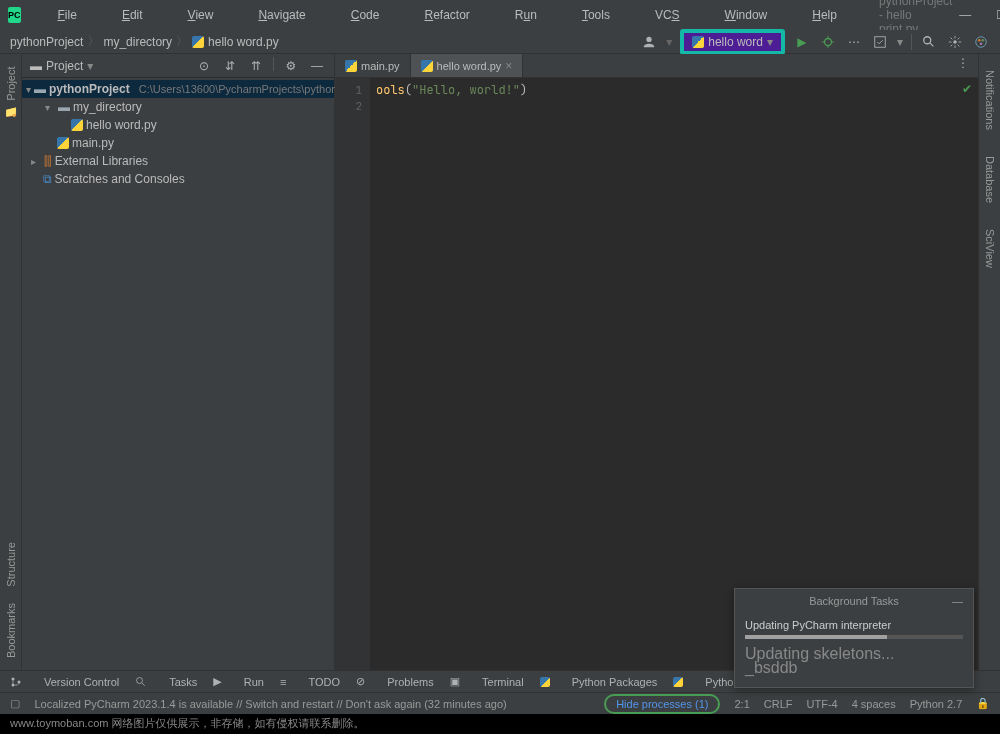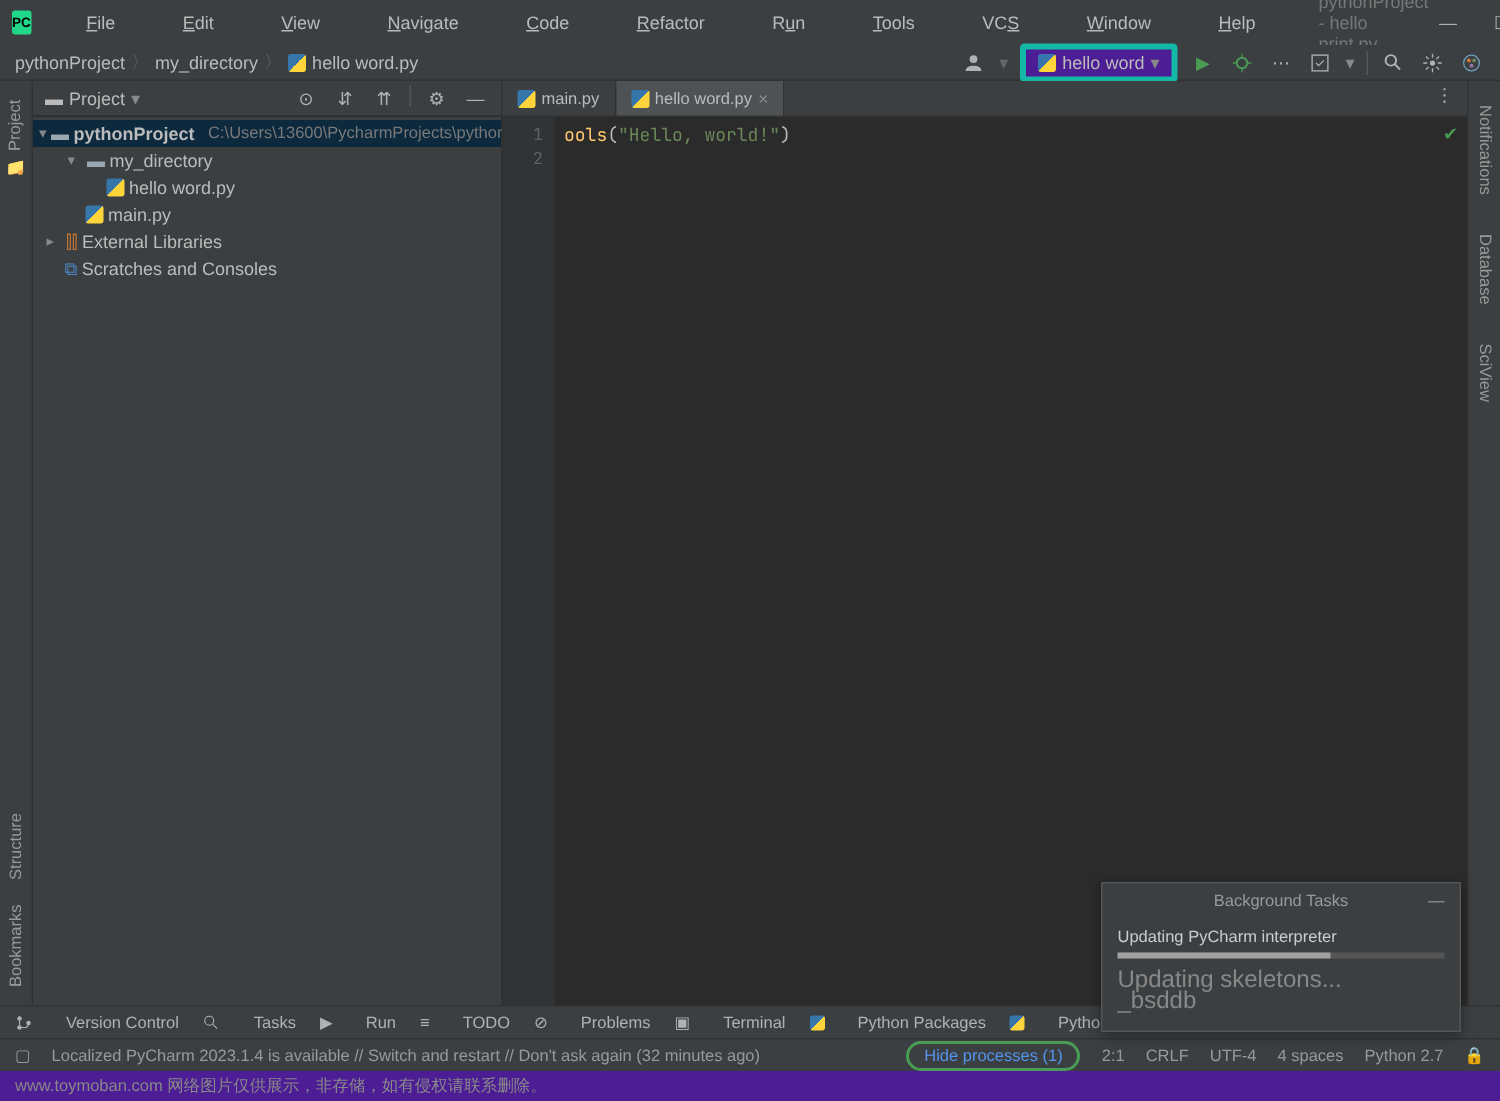--- a/index.html
+++ b/index.html
@@ -52,21 +52,21 @@
 .bg-tasks-min { position: absolute; right: 0; top: 0; color: #999; }
 .bg-task-title { color: #ccc; margin: 6px 0 4px; }
 .progress { height: 4px; background: #555; margin-bottom: 8px; }
 .progress-fill { height: 100%; background: #a0a0a0; width: 65%; }
 .bg-task-sub { color: #888; font-size: 16px; line-height: 14px; }
 .bottom-tools { height: 22px; background: #3c3f41; border-top: 1px solid #323232; display: flex; align-items: center; padding: 0 10px; gap: 16px; font-size: 11px; color: #afb1b3; }
 .tool-item { display: flex; align-items: center; gap: 22px; cursor: pointer; }
 .status-bar { height: 22px; background: #3c3f41; border-top: 1px solid #323232; display: flex; align-items: center; padding: 0 10px; font-size: 11px; color: #999; gap: 14px; }
 .status-left { display: flex; align-items: center; gap: 8px; flex: 1; }
 .hide-proc { border: 2px solid #499c54; border-radius: 10px; padding: 2px 10px; color: #5394ec; cursor: pointer; }
-.footer-watermark { height: 20px; background: #4c1d95; color: #888; font-size: 11px; padding: 2px 10px; }
+.footer-watermark { height: 20px; background: #000000; color: #888; font-size: 11px; padding: 2px 10px; }
 .python-logo { background: linear-gradient(135deg, #3776ab 50%, #ffd43b 50%); width: 12px; height: 12px; border-radius: 2px; }
 .small-icon { width: 12px; height: 12px; }
 svg { display: block; }
 </style>
 </head>
 <body>
 
 <div class="window">
 
   <div class="titlebar">

